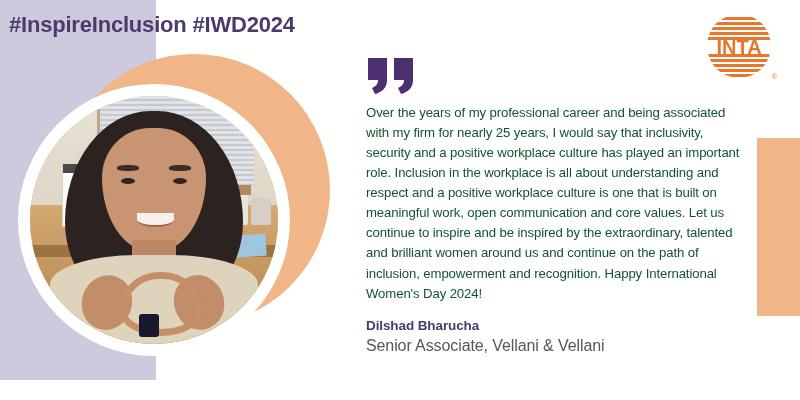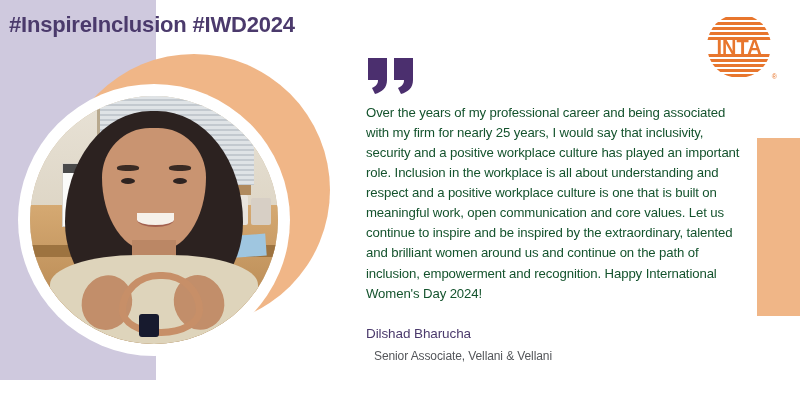--- a/index.html
+++ b/index.html
@@ -242,29 +242,29 @@
 
   
   .attribution {
     position: absolute;
     left: 366px;
     top: 318px;
     width: 382px;
   }
   .attr-name {
     font-size: 13.5px;
-    font-weight: normal;
+    font-weight: bold;
     color: #4b3a6c;
-    margin: 8px 0 4px 0;
+    margin: 0 0 4px 0;
     letter-spacing: -0.1px;
   }
   .attr-role {
-    font-size: 12px;
+    font-size: 16px;
     color: #54565a;
-    margin: 8px;
+    margin: 0;
     letter-spacing: -0.1px;
   }
 </style>
 </head>
 <body>
 
 <div class="canvas">
 
   <div class="lavender-panel"></div>
   <div class="orange-bar"></div>

